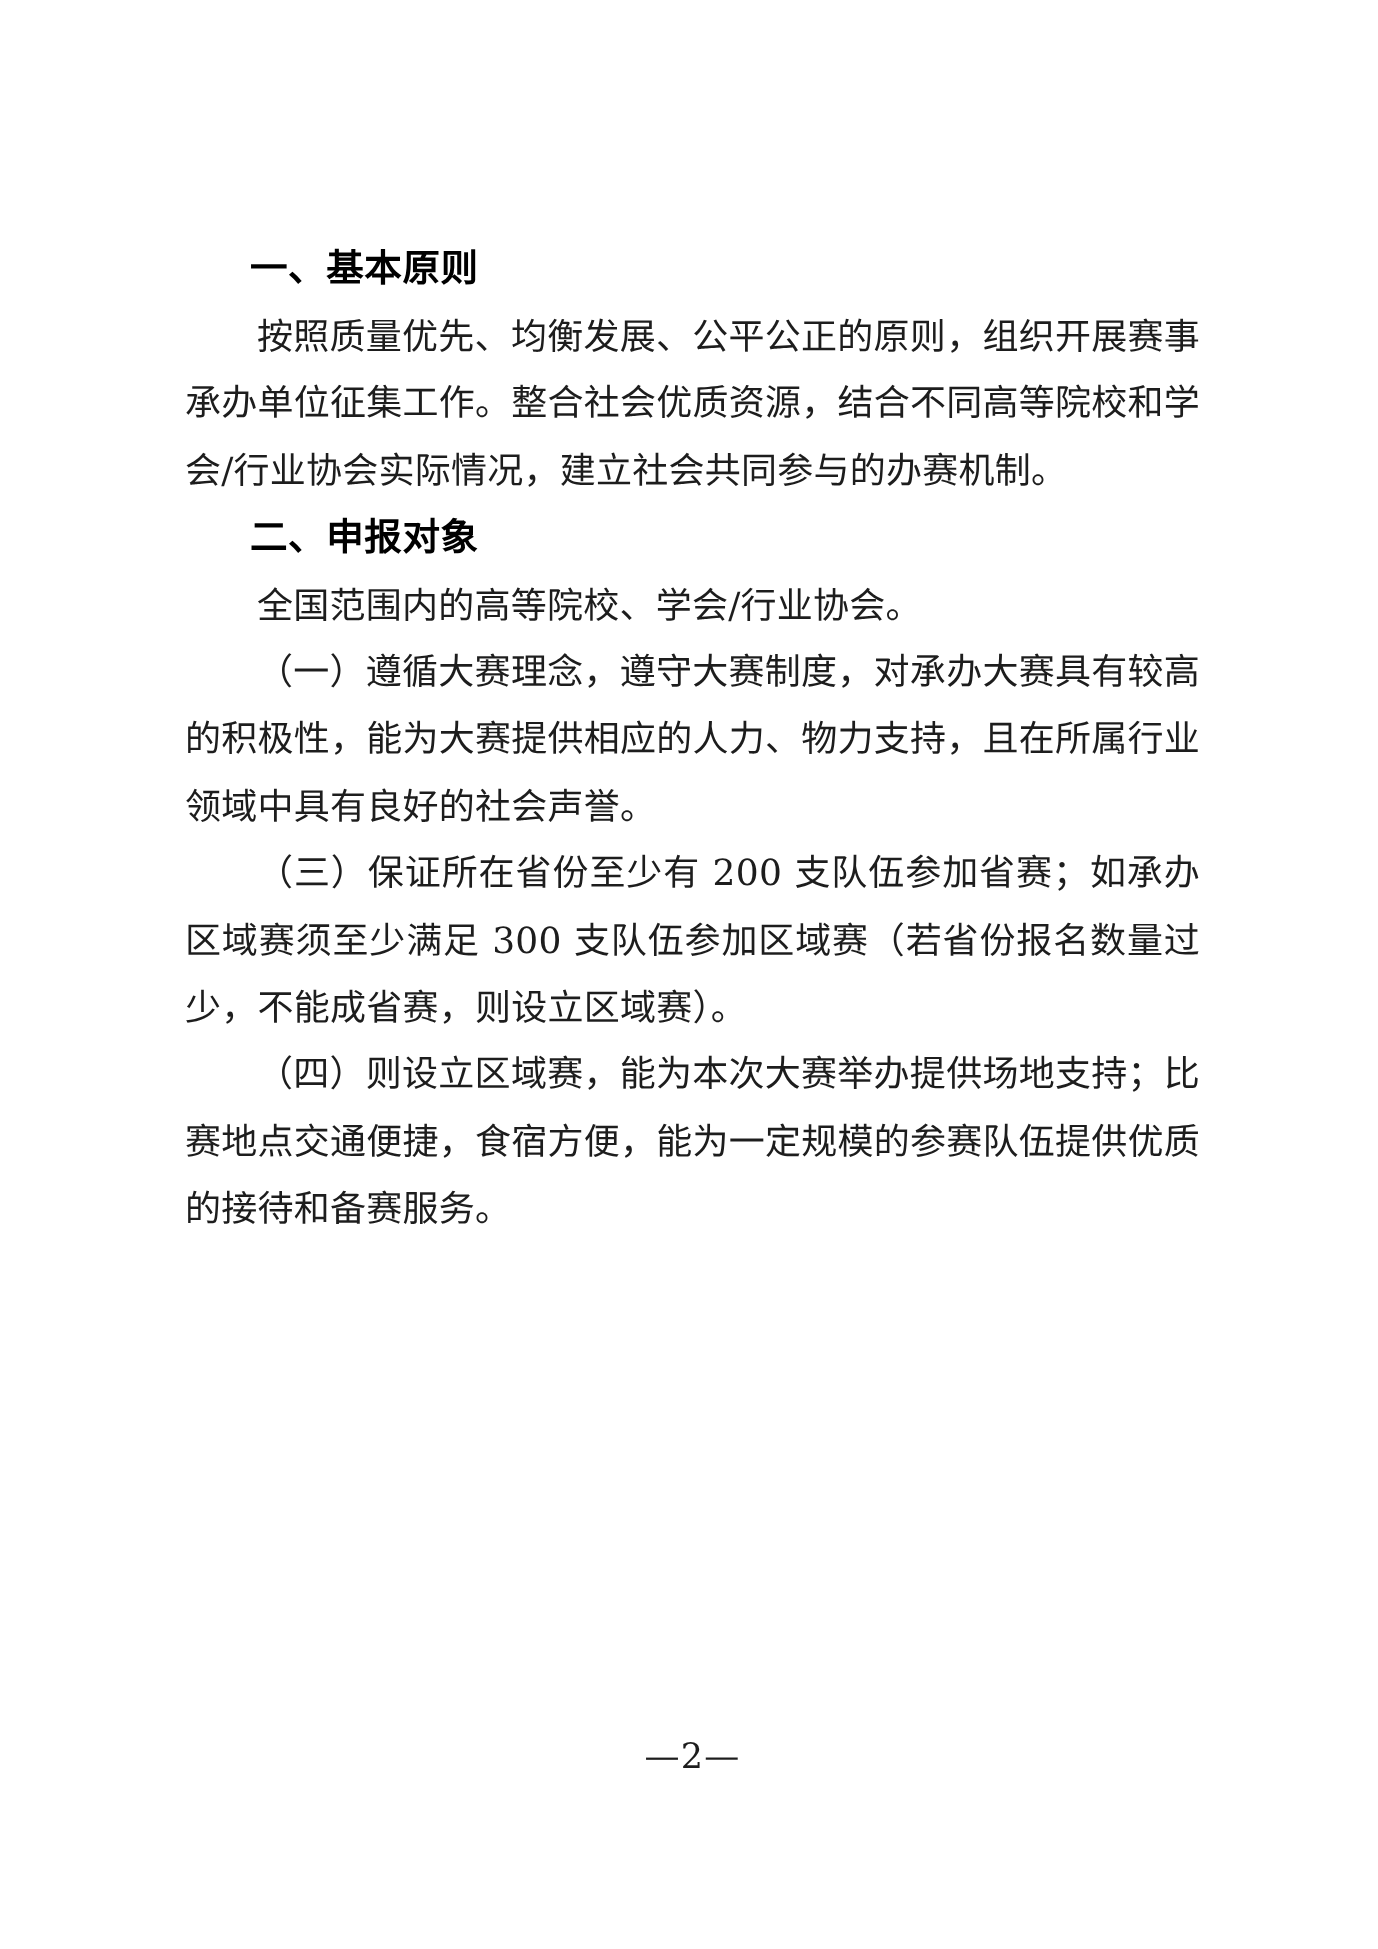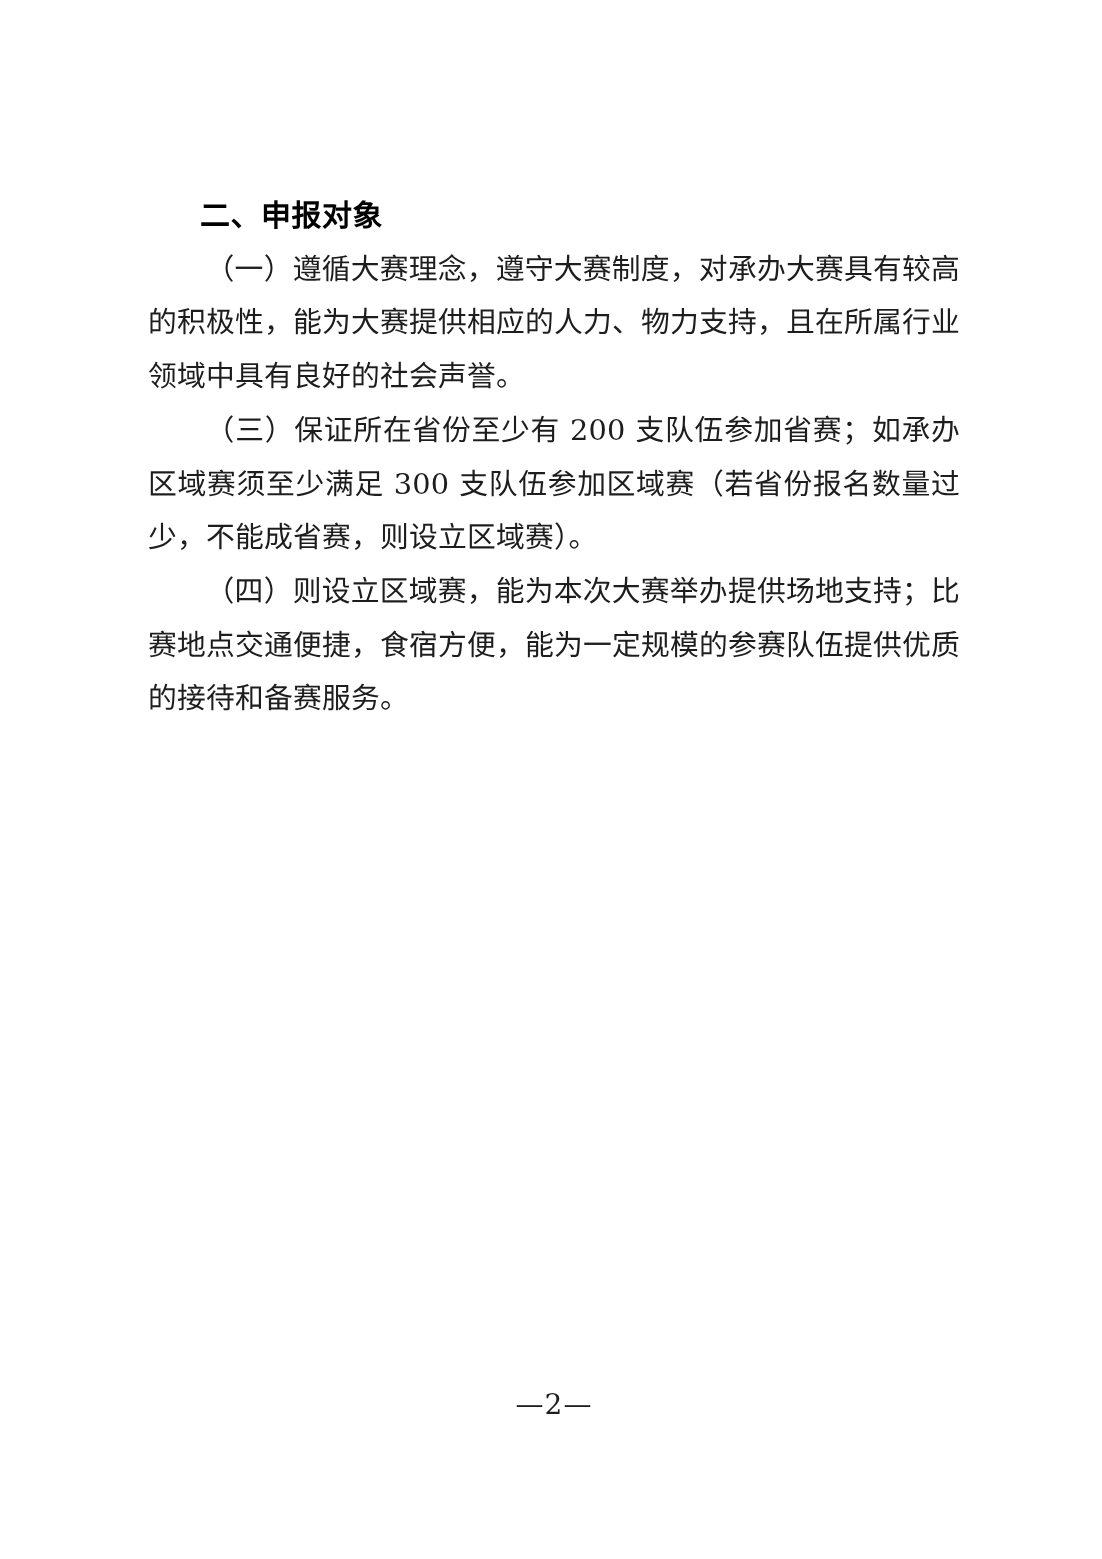--- a/index.html
+++ b/index.html
@@ -64,23 +64,28 @@
     color: #1d1d1d;
     letter-spacing: 1px;
   }
 </style>
 </head>
 <body>
 
 <main class="page">
   <div class="content">
 
+    <section>
+      <h2 class="heading">一、基本原则</h2>
+      <p class="para">按照质量优先、均衡发展、公平公正的原则，组织开展赛事承办单位征集工作。整合社会优质资源，结合不同高等院校和学会/行业协会实际情况，建立社会共同参与的办赛机制。</p>
+    </section>
 
     <section>
       <h2 class="heading">二、申报对象</h2>
+      <p class="para">全国范围内的高等院校、学会/行业协会。</p>
     </section>
 
     <section>
       <p class="para">（一）遵循大赛理念，遵守大赛制度，对承办大赛具有较高的积极性，能为大赛提供相应的人力、物力支持，且在所属行业领域中具有良好的社会声誉。</p>
       <p class="para">（三）保证所在省份至少有 200 支队伍参加省赛；如承办区域赛须至少满足 300 支队伍参加区域赛（若省份报名数量过少，不能成省赛，则设立区域赛）。</p>
       <p class="para">（四）则设立区域赛，能为本次大赛举办提供场地支持；比赛地点交通便捷，食宿方便，能为一定规模的参赛队伍提供优质的接待和备赛服务。</p>
     </section>
 
 
   </div>

